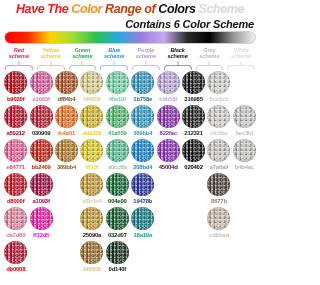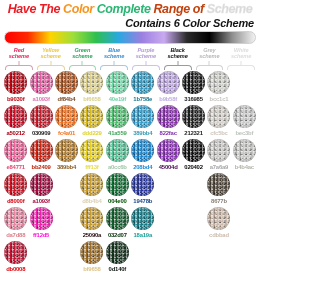--- a/index.html
+++ b/index.html
@@ -26,21 +26,21 @@
     font-weight: bold;
     font-style: italic;
     letter-spacing: -0.4px;
     line-height: 1;
   }
 
   
   #subtitle-bar {
     height: 13px;
     display: flex;
-    align-items: flex-start;
+    align-items: center;
     justify-content: flex-end;
     padding-right: 6px;
   }
   #subtitle-text {
     font-size: 11px;
     font-weight: bold;
     font-style: italic;
     color: #131313;
     letter-spacing: -0.2px;
     -webkit-text-stroke: 0.7px #ffffff;
@@ -150,22 +150,22 @@
     letter-spacing: -0.2px;
     white-space: nowrap;
   }
 </style>
 </head>
 <body>
 
 <div id="title-bar">
     <span style="color: rgb(236, 28, 36);">Have The</span>
     <span style="color: rgb(247, 148, 30);">Color</span>
-    <span style="color: rgb(43, 182, 115);">Complete</span>
     <span style="color: #c2410c;">Range of</span>
+    <span style="color: rgb(17, 17, 17);">Colors</span>
     <span style="color: rgb(217, 217, 217); -webkit-text-stroke: 0.4px rgb(230, 230, 230);">Scheme</span>
   </div>
 
 <div id="subtitle-bar">
   <span id="subtitle-text">Contains 6 Color Scheme</span>
 </div>
 
 <div id="gradient-wrap">
   <div id="gradient-bar" style="background: linear-gradient(to right, rgb(255, 0, 0), rgb(255, 42, 0), rgb(255, 212, 0), rgb(158, 222, 58), rgb(47, 191, 79), rgb(42, 168, 224), rgb(155, 127, 224), rgb(201, 169, 240), rgb(43, 43, 43), rgb(0, 0, 0), rgb(143, 143, 143), rgb(242, 242, 242));"></div>
 </div>

